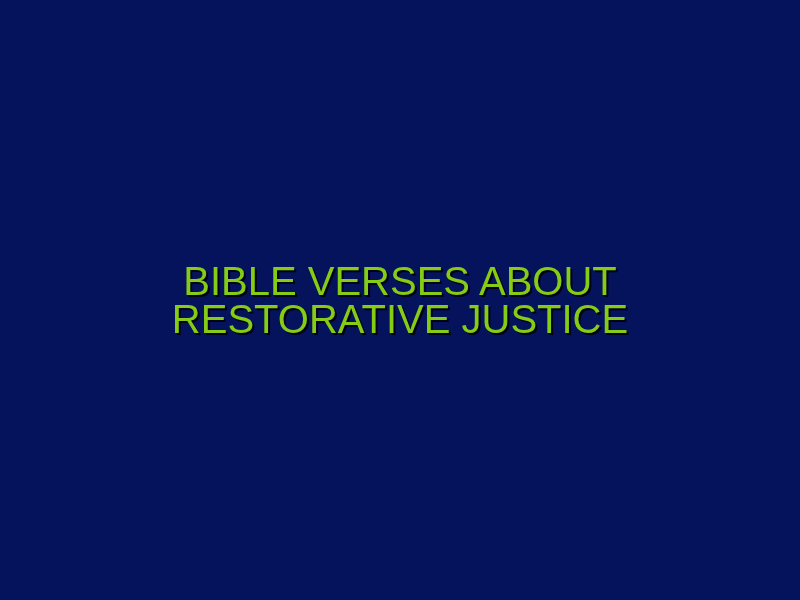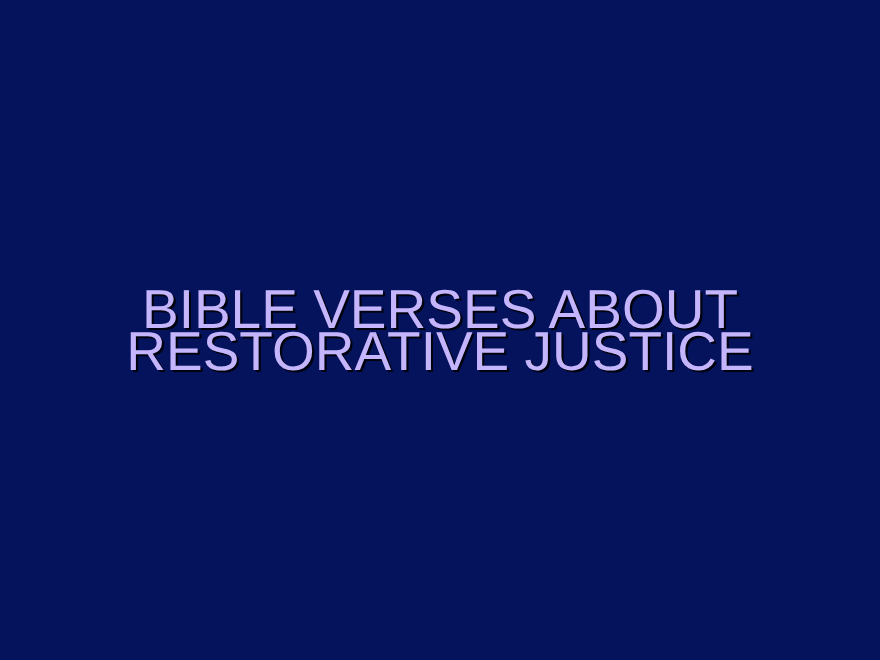--- a/index.html
+++ b/index.html
@@ -33,25 +33,25 @@
     flex-direction: column;
     align-items: center;
     justify-content: center;
   }
 
   .title-text {
     width: 620px;
     margin: 0;
     text-align: center;
     font-family: "Liberation Sans", sans-serif;
-    font-size: 50px;
+    font-size: 40px;
     font-weight: 400;
     line-height: 38px;
     letter-spacing: 0px;
-    color: #c4b5fd;
+    color: #84cc16;
     text-transform: uppercase;
     text-shadow: 2px 2px 0 rgba(0, 0, 0, 0.85);
     white-space: normal;
     word-break: normal;
   }
 </style>
 </head>
 <body>
 
 <div class="slide">

